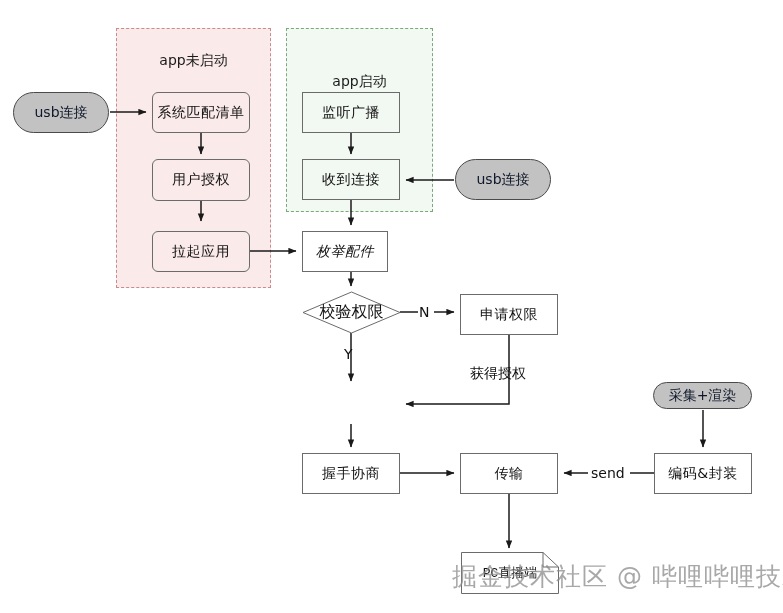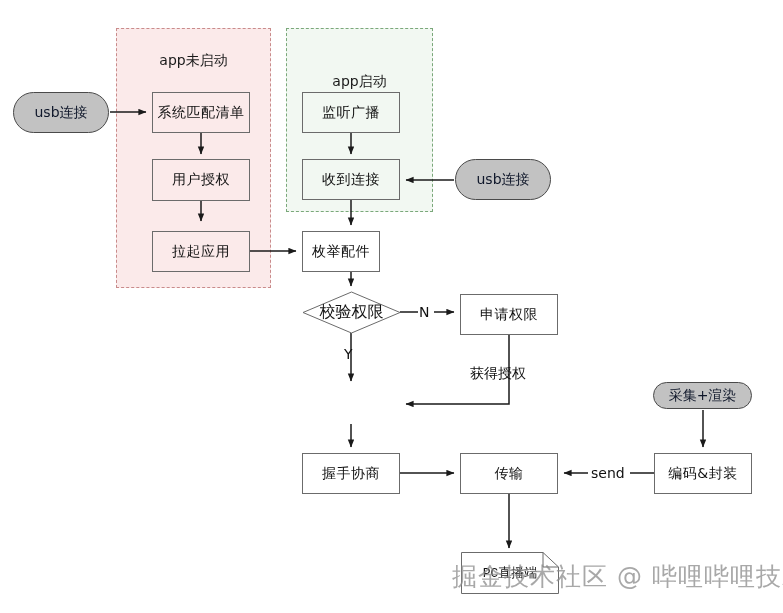--- a/index.html
+++ b/index.html
@@ -33,21 +33,21 @@
     border:1px solid #6b6b6b;
     background:#ffffff;
     display:flex;
     align-items:center;
     justify-content:center;
     font-size:14px;
     color:#111111;
     letter-spacing:0.5px;
     white-space:nowrap;
   }
-  .node.on-pink{background:#fbeaea;}
+  .node.on-pink{background:#fbeaea;border-radius:6px;}
   .node.on-green{background:#f2f8f2;}
 
   
   .pill{
     position:absolute;
     box-sizing:border-box;
     border:1px solid #4a4a4a;
     background:#c2c2c2;
     border-radius:22px;
     display:flex;
@@ -190,21 +190,21 @@
   </div>
 
   <div class="node on-green" style="left:302px;top:159px;width:98px;height:41px;">
     <span>收到连接</span>
   </div>
 
   <div class="pill" style="left:455px;top:159px;width:96px;height:41px;">
     <span>usb连接</span>
   </div>
 
-  <div class="node" style="left:302px;top:231px;width:78px;height:41px;">
+  <div class="node" style="left:302px;top:231px;width:86px;height:41px;font-style:italic;">
     <span>枚举配件</span>
   </div>
 
   <div class="diamond" style="left:302px;top:291px;width:99px;height:43px;">
     <svg width="99" height="43" viewBox="0 0 99 43" xmlns="http://www.w3.org/2000/svg">
       <polygon points="49.5,1 98,21.5 49.5,42 1,21.5" fill="#ffffff" stroke="#6b6b6b" stroke-width="1"></polygon>
     </svg>
     <span>校验权限</span>
   </div>
 

